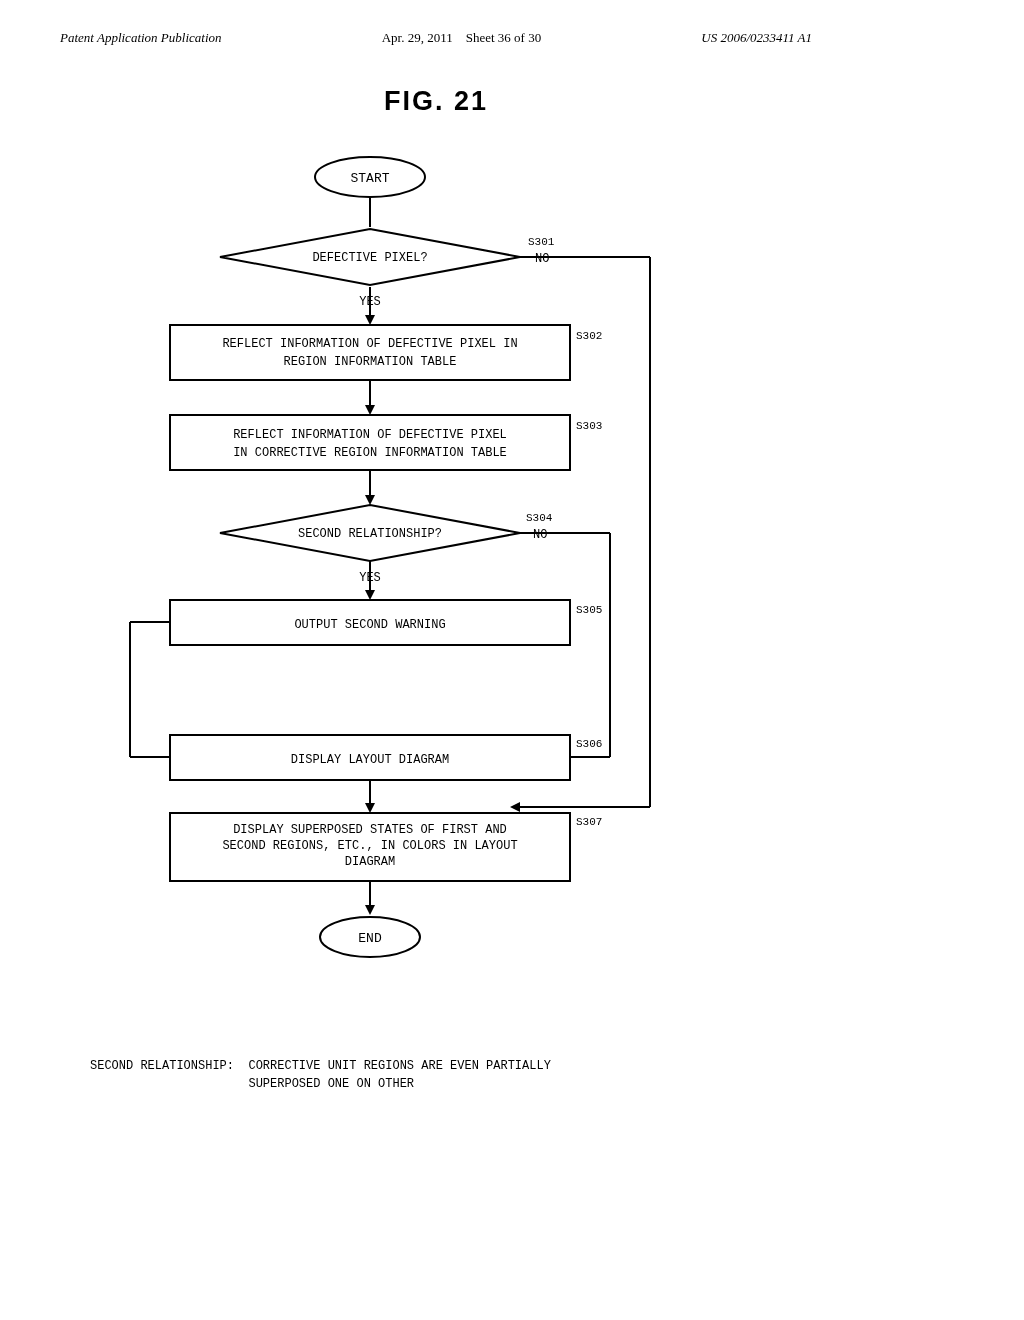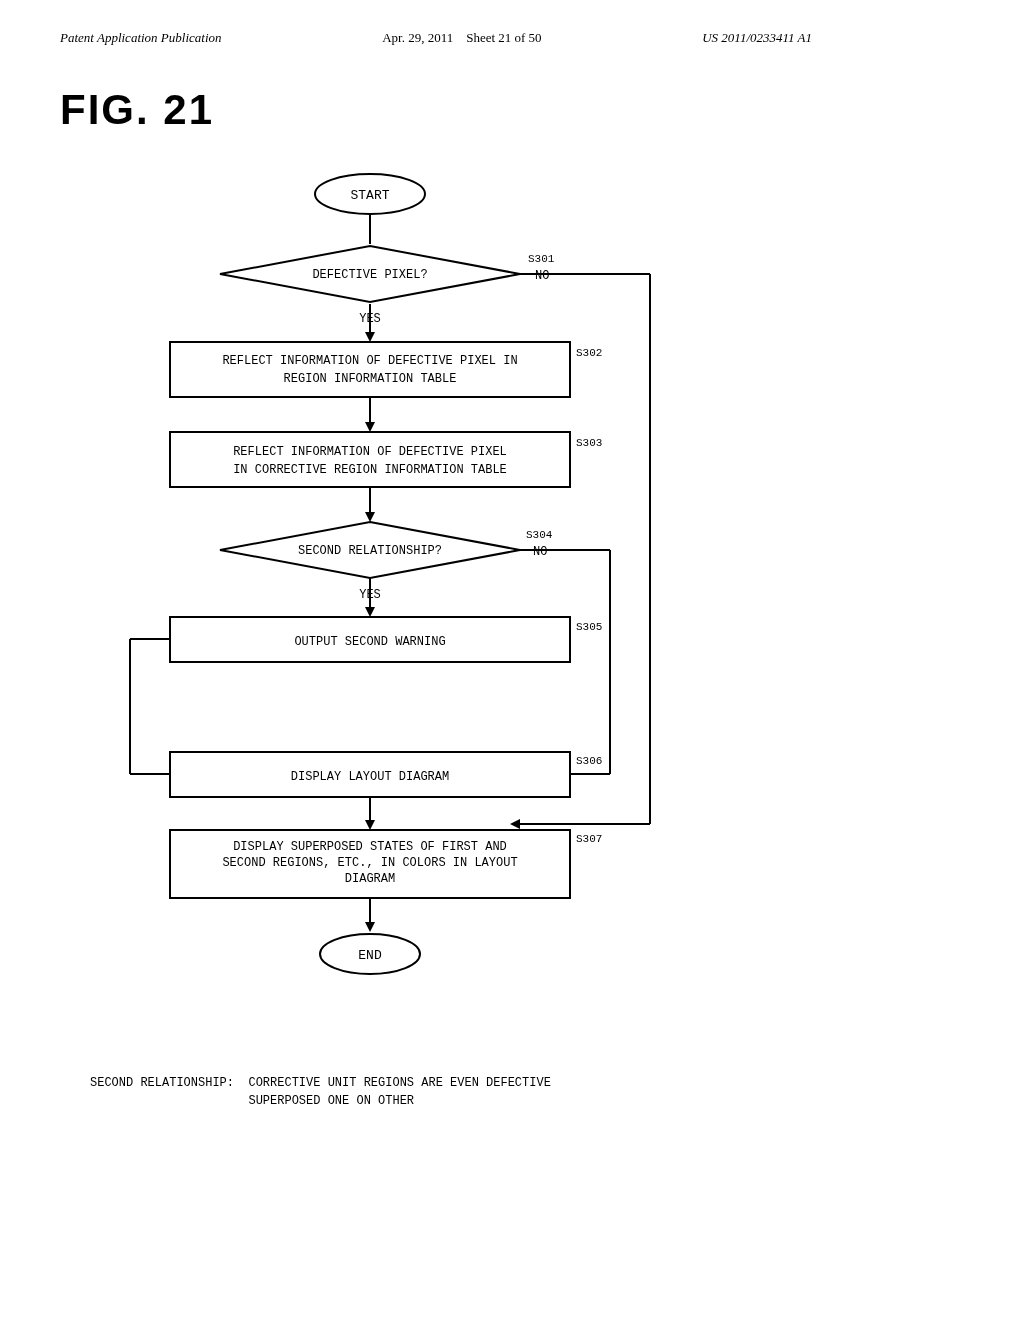--- a/index.html
+++ b/index.html
@@ -27,22 +27,22 @@
       margin-bottom: 40px;
       font-size: 13px;
       font-family: 'Times New Roman', serif;
     }
 
     .header-left { font-style: italic; }
     .header-right { font-style: italic; }
 
     
     .fig-title {
-      text-align: left;
-      font-size: 42px;
+      text-align: center;
+      font-size: 27px;
       font-weight: bold;
       font-family: 'Arial Black', Arial, sans-serif;
       margin-bottom: 30px;
       letter-spacing: 2px;
     }
 
     
     .footer-note {
       margin-top: 30px;
       font-size: 12px;
@@ -61,23 +61,23 @@
   </style>
 </head>
 <body>
 
 <div class="page">
 
   <div class="header">
     <span class="header-left">Patent Application Publication</span>
     <span>
       <span>Apr. 29, 2011</span>&nbsp;&nbsp;&nbsp;
-      <span>Sheet 21 of 50</span>
+      <span>Sheet 36 of 30</span>
     </span>
-    <span class="header-right">US 2011/0233411 A1</span>
+    <span class="header-right">US 2006/0233411 A1</span>
   </div>
 
   <div class="fig-title">FIG. 21</div>
 
   <div class="flowchart-svg-wrapper">
     <svg width="700" height="880" xmlns="http://www.w3.org/2000/svg" style="font-family: 'Courier New', Courier, monospace; font-size: 12px;">
 
       <ellipse cx="310" cy="30" rx="55" ry="20" fill="white" stroke="black" stroke-width="2"></ellipse>
       <text x="310" y="35" text-anchor="middle" font-size="13">START</text>
 
@@ -166,17 +166,17 @@
       <line x1="310" y1="734" x2="310" y2="760" stroke="black" stroke-width="2"></line>
       <polygon points="305,758 315,758 310,768" fill="black"></polygon>
 
       <ellipse cx="310" cy="790" rx="50" ry="20" fill="white" stroke="black" stroke-width="2"></ellipse>
       <text x="310" y="795" text-anchor="middle" font-size="13">END</text>
 
     </svg>
   </div>
 
   <div class="footer-note">
-    <span style="white-space: pre;">SECOND RELATIONSHIP:  CORRECTIVE UNIT REGIONS ARE EVEN DEFECTIVE
+    <span style="white-space: pre;">SECOND RELATIONSHIP:  CORRECTIVE UNIT REGIONS ARE EVEN PARTIALLY
                       SUPERPOSED ONE ON OTHER</span>
   </div>
 
 </div>
 
 </body></html>

